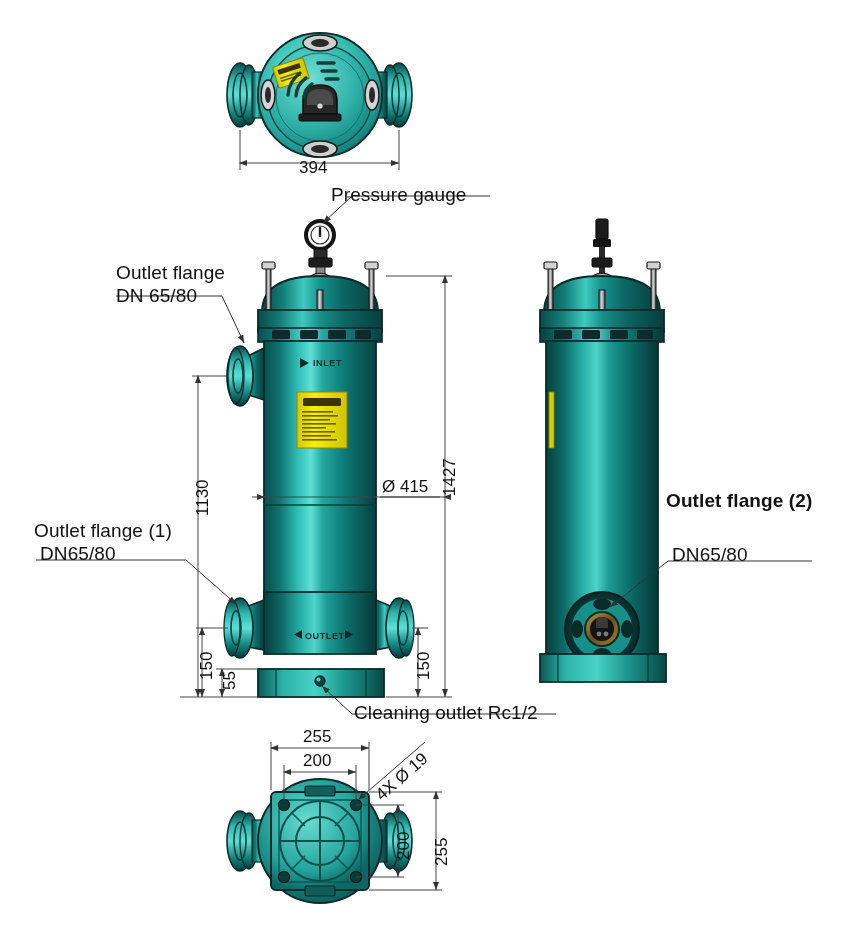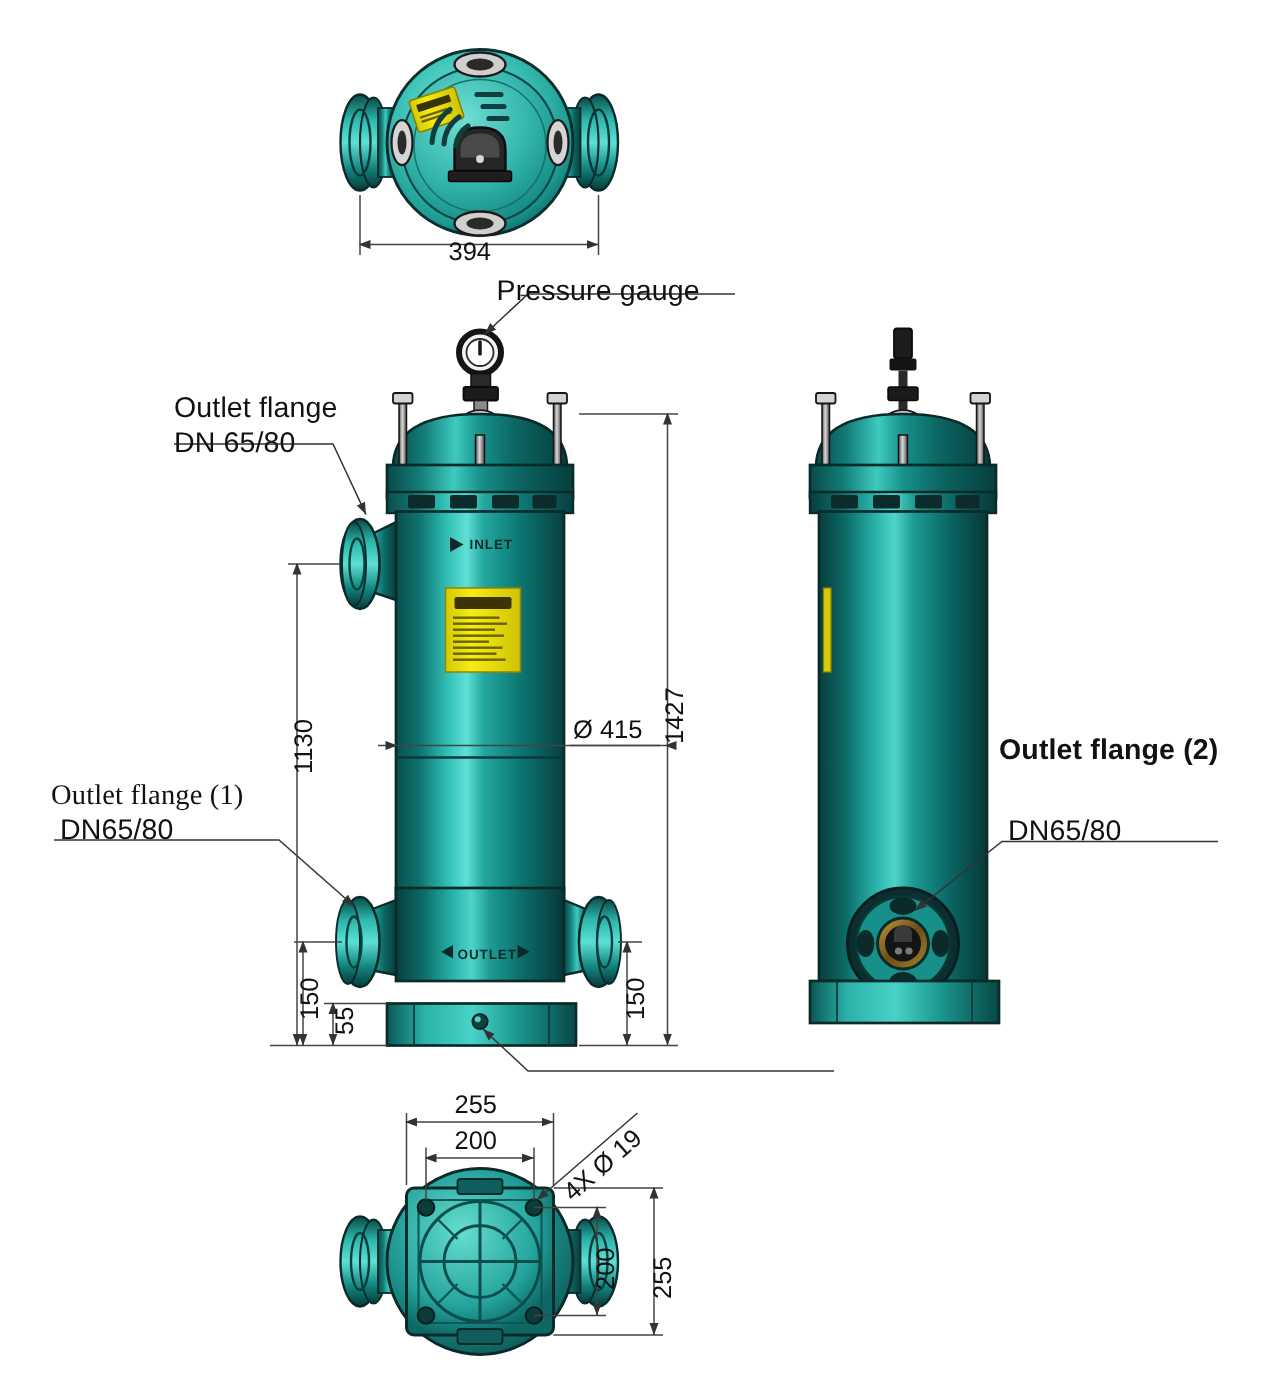--- a/index.html
+++ b/index.html
@@ -410,26 +410,27 @@
     <path d="M369,890 L442,890"></path>
     <path d="M436,792 L436,890" marker-start="url(#arS)" marker-end="url(#ar)"></path>
   </g>
 </svg>
 
 <div class="lbl" style="left:331px; top:184px;">Pressure gauge</div>
 
 <div class="lbl" style="left:116px; top:262px;">Outlet flange</div>
 <div class="lbl" style="left:116px; top:285px;">DN 65/80</div>
 
-<div class="lbl" style="left:34px; top:520px;font-family:Liberation Serif, serif;">Outlet flange (1)</div>
+<div class="lbl" style="left:34px; top:520px;">Outlet flange (1)</div>
 <div class="lbl" style="left:40px; top:543px;">DN65/80</div>
 
 <div class="lbl" style="left:666px; top:490px;font-weight:bold;">Outlet flange (2)</div>
 <div class="lbl" style="left:672px; top:544px;">DN65/80</div>
 
+<div class="lbl" style="left:354px; top:702px;">Cleaning outlet Rc1/2</div>
 
 <div class="dim" style="left:299px; top:158px;">394</div>
 
 <div class="dim rot" style="left:440px; top:496px; transform:rotate(-90deg);">1427</div>
 
 <div class="dim rot" style="left:193px; top:516px; transform:rotate(-90deg);">1130</div>
 
 <div class="dim" style="left:382px; top:477px;">Ø 415</div>
 
 <div class="dim rot" style="left:197px; top:680px; transform:rotate(-90deg);">150</div>

